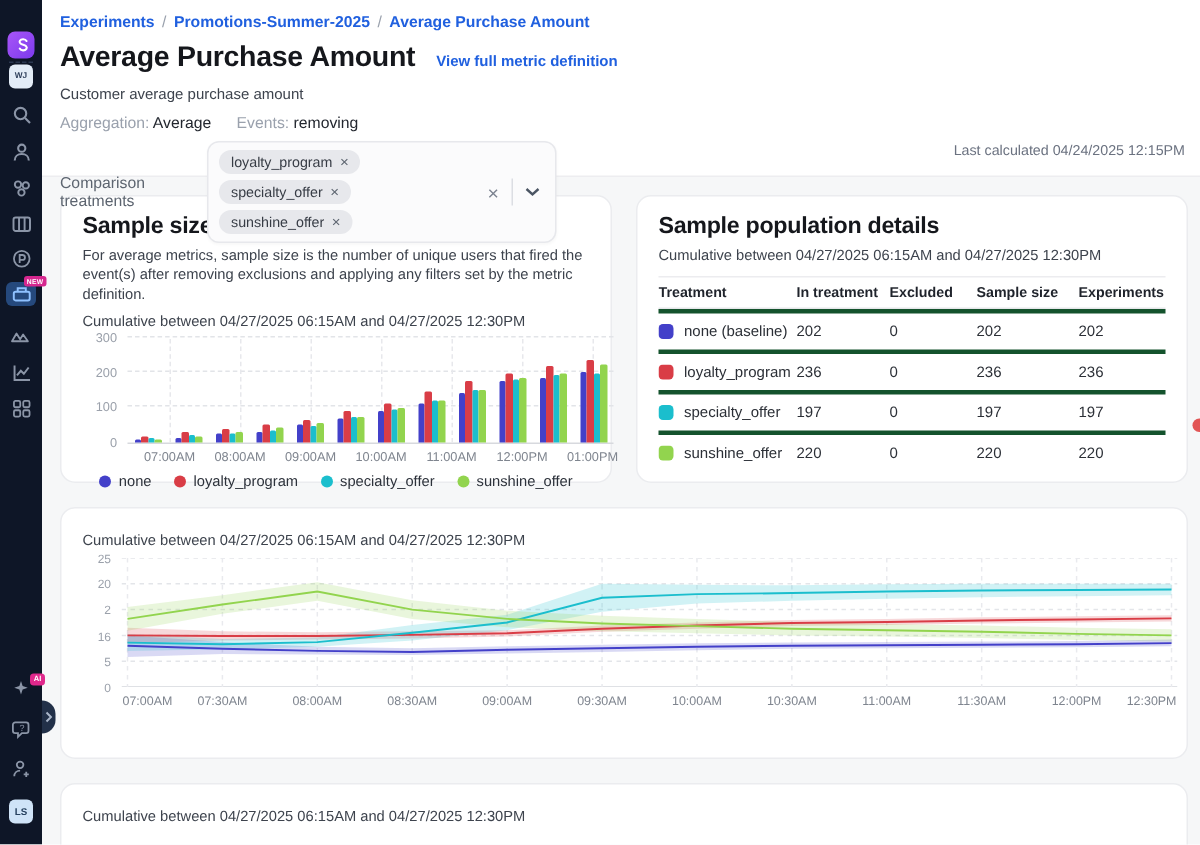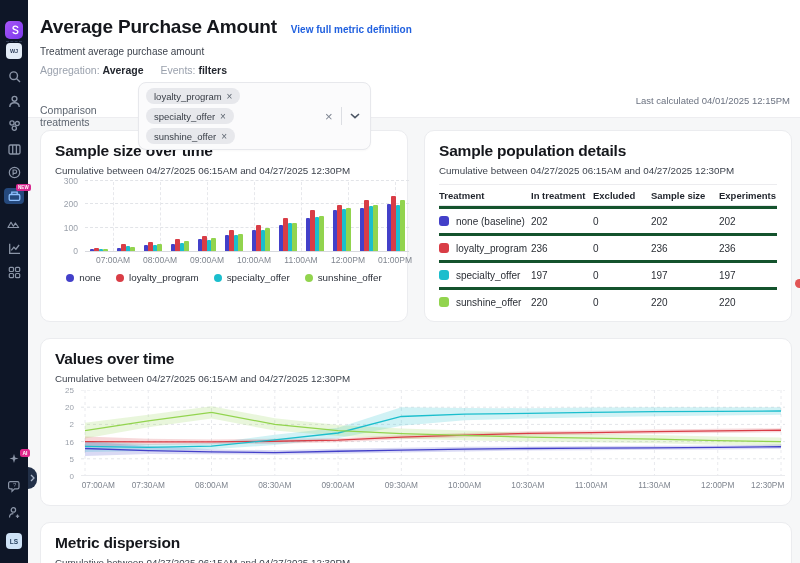--- a/index.html
+++ b/index.html
@@ -24,21 +24,21 @@
   .main { position:absolute; left:28px; top:0; width:772px; height:563px; background:#f6f7f8; }
   .header { background:#fff; height:118px; border-bottom:1px solid #ededf0; position:relative; padding:9px 8px 0 12px; }
   .breadcrumb { font-size:10.5px; font-weight:bold; color:#2060df; }
   .breadcrumb a { color:#2060df; text-decoration:none; cursor:pointer; }
   .breadcrumb .sep { color:#9aa1ad; font-weight:normal; margin:0 5px; }
   .title-row { margin-top:7px; display:flex; align-items:baseline; }
   .page-title { font-size:19px; font-weight:bold; color:#15171c; letter-spacing:-.2px; }
   .metric-link { font-size:10px; font-weight:bold; color:#2060df; margin-left:14px; cursor:pointer; }
   .subtitle { margin-top:8px; font-size:10px; color:#3d434d; }
   .agg-row { margin-top:7px; font-size:10.5px; color:#9aa1ad; }
-  .agg-row .val { color:#23272f; font-weight:bold; margin-right:14px; }
+  .agg-row .val { color:#23272f; font-weight:normal; margin-right:14px; }
   .cmp-row { margin-top:6px; display:flex; align-items:center; }
   .cmp-label { font-size:10.5px; color:#5d6570; width:92px; }
   .chips-box { margin-left:6px; display:flex; align-items:center; background:#fbfbfc; border:1px solid #e7e8ec; border-radius:8px; padding:3px 6px 3px 4px; box-shadow:0 1px 2px rgba(0,0,0,.03); }
   .chips { display:flex; flex-wrap:wrap; width:178px; }
   .chip { display:inline-flex; align-items:center; background:#e7e8ec; border-radius:9px; padding:2.5px 8px; font-size:9.5px; color:#373c45; margin:2px 3px; white-space:nowrap; cursor:pointer; }
   .chip-x { margin-left:5px; color:#5d6570; font-size:10px; cursor:pointer; }
   .clear-x { color:#7d8491; font-size:13px; padding:0 4px; cursor:pointer; }
   .vdiv { width:1px; height:18px; background:#dcdee3; margin:0 4px; }
   .chev { padding:0 4px; cursor:pointer; display:flex; }
   .last-calc { position:absolute; right:10px; top:95px; font-size:9.5px; color:#6b7280; }
@@ -190,30 +190,33 @@
 </div>
 <div class="expand-handle">
   <svg width="5" height="8" viewBox="0 0 5 8" stroke="#aab6c9" stroke-width="1.3" fill="none">
       <path d="M1 1l3 3-3 3"></path>
     </svg>
 </div>
 <div class="edge-dot"></div>
 
 <div class="main">
   <div class="header">
+    <div class="breadcrumb">
+      <a>Experiments</a><span class="sep">/</span><a>Promotions-Summer-2025</a><span class="sep">/</span><a>Average Purchase Amount</a>
+    </div>
     <div class="title-row">
       <span class="page-title">Average Purchase Amount</span>
       <span class="metric-link">View full metric definition</span>
     </div>
-    <div class="subtitle">Treatment average purchase amount</div>
+    <div class="subtitle">Customer average purchase amount</div>
     <div class="agg-row">
       <span class="lbl">Aggregation:</span>
       <span class="val">Average</span>
       <span class="lbl">Events:</span>
-      <span class="val">filters</span>
+      <span class="val">removing</span>
     </div>
     <div class="cmp-row">
       <span class="cmp-label">Comparison treatments</span>
       <div class="chips-box">
         <div class="chips">
             <span class="chip">
               <span>loyalty_program</span>
               <span class="chip-x">×</span>
             </span>
             <span class="chip">
@@ -227,28 +230,29 @@
           </div>
         <span class="clear-x">×</span>
         <span class="vdiv"></span>
         <span class="chev">
           <svg width="10" height="6" viewBox="0 0 10 6" stroke="#4b5563" stroke-width="1.6" fill="none">
               <path d="M1 1l4 3.6L9 1"></path>
             </svg>
         </span>
       </div>
     </div>
-    <div class="last-calc">Last calculated 04/01/2025 12:15PM</div>
+    <div class="last-calc">Last calculated 04/24/2025 12:15PM</div>
   </div>
 
   <div class="content">
     <div class="row1">
 
       <div class="card card-ss">
         <div class="card-title">Sample size over time</div>
+        <div class="card-desc">For average metrics, sample size is the number of unique users that fired the event(s) after removing exclusions and applying any filters set by the metric definition.</div>
         <div class="card-range">Cumulative between 04/27/2025 06:15AM and 04/27/2025 12:30PM</div>
         <div class="bar-chart">
           <div class="bc-yaxis">
               <span class="ytick" style="bottom: -4px;">0</span>
               <span class="ytick" style="bottom: 19.3333px;">100</span>
               <span class="ytick" style="bottom: 42.6667px;">200</span>
               <span class="ytick" style="bottom: 66px;">300</span>
             </div>
           <div class="bc-plot">
               <div class="grid-h" style="bottom: 23.3333px;"></div>
@@ -391,21 +395,20 @@
                 <span class="t-cell" style="width: 58px;">0</span>
                 <span class="t-cell" style="width: 68px;">220</span>
                 <span class="t-cell" style="width: 60px;">220</span>
               </div>
             </div>
         </div>
       </div>
     </div>
 
     <div class="card card-wide card-vals">
-      <div class="card-title">Values over time</div>
       <div class="card-range">Cumulative between 04/27/2025 06:15AM and 04/27/2025 12:30PM</div>
       <div class="line-chart">
         <div class="lc-yaxis">
             <span style="top: 82px;">0</span>
             <span style="top: 64.8px;">5</span>
             <span style="top: 47.6px;">16</span>
             <span style="top: 30.4px;">2</span>
             <span style="top: 13.2px;">20</span>
             <span style="top: -4px;">25</span>
           </div>
@@ -448,17 +451,16 @@
             <span style="left: 446.909px;">10:30AM</span>
             <span style="left: 510.182px;">11:00AM</span>
             <span style="left: 573.455px;">11:30AM</span>
             <span style="left: 636.727px;">12:00PM</span>
             <span style="left: 700px;">12:30PM</span>
           </div>
       </div>
     </div>
 
     <div class="card card-wide card-disp">
-      <div class="card-title">Metric dispersion</div>
       <div class="card-range">Cumulative between 04/27/2025 06:15AM and 04/27/2025 12:30PM</div>
     </div>
   </div>
 </div>
 
 </body></html>

